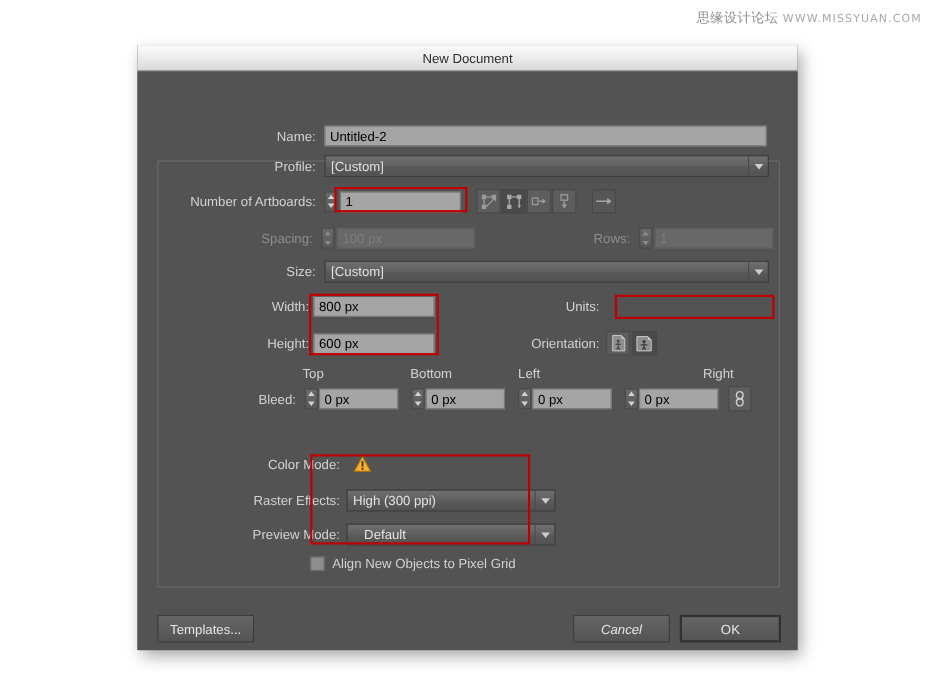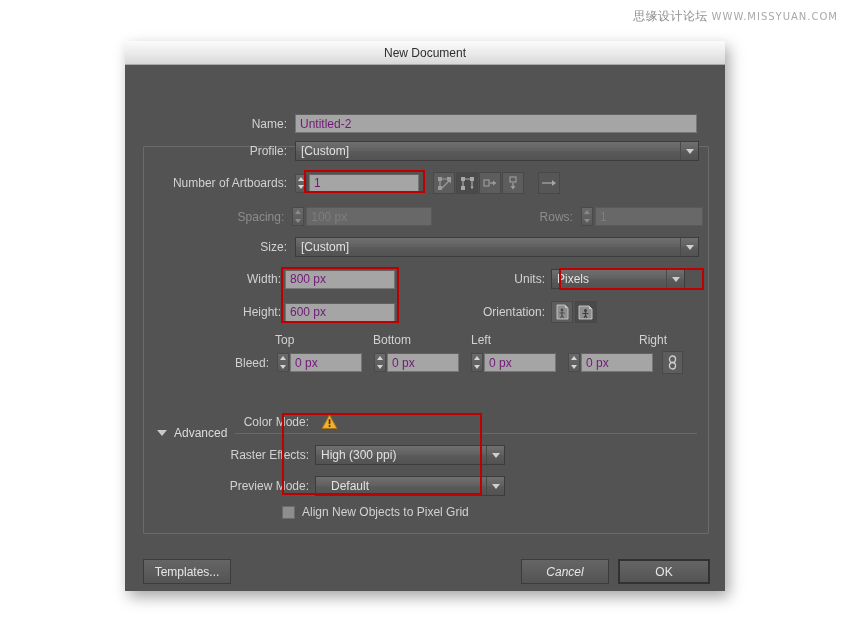--- a/index.html
+++ b/index.html
@@ -62,21 +62,21 @@
     white-space: nowrap;
   }
   .lbl.dim { color: #8d8d8d; }
 
   
   .tf {
     background: #a5a5a5;
     border: 1px solid #767676;
     border-top-color: #626262;
     height: 19px;
-    color: #701a75;
+    color: #000000;
     font-size: 12px;
     padding: 0 4px;
     display: flex; align-items: center;
     font-family: "Liberation Sans", sans-serif;
   }
   .tf.dim { color: #7e7e7e; background: #686868; border-color: #5a5a5a; }
 
   
   .dd {
     height: 20px;
@@ -297,26 +297,20 @@
             <span class="tri"></span>
           </span>
       </div>
     </div>
 
     <div class="row" style="left:100px; top:204px; width:520px;">
       <span class="lbl" style="width:56px;">Width:</span>
       <div class="tf" style="width:110px; margin-left:4px;">800 px</div>
 
       <span class="lbl" style="width:60px; margin-left:90px;">Units:</span>
-      <div class="dd" style="width:134px; margin-left:6px;">
-        <span>Pixels</span>
-        <span class="dd-arrow-box">
-            <span class="tri"></span>
-          </span>
-      </div>
     </div>
 
     <div class="row" style="left:100px; top:236px; width:520px;">
       <span class="lbl" style="width:56px;">Height:</span>
       <div class="tf" style="width:110px; margin-left:4px;">600 px</div>
 
       <span class="lbl" style="width:84px; margin-left:66px;">Orientation:</span>
       <div class="iconbtn" style="margin-left:6px;">
         <svg width="15" height="16" viewBox="0 0 15 16">
           <path d="M2 1 h8 l3 3 v11 h-11 z" fill="#8e8e8e" stroke="#d2d2d2" stroke-width="0.8"></path>
@@ -370,25 +364,20 @@
       <div class="tf" style="width:72px; margin-left:1px;">0 px</div>
 
       <div class="iconbtn" style="margin-left:9px; height:23px; width:21px;">
         <svg width="11" height="15" viewBox="0 0 11 15">
           <rect x="2.5" y="1" width="6" height="6.5" rx="3" fill="none" stroke="#cfcfcf" stroke-width="1.3"></rect>
           <rect x="2.5" y="7.5" width="6" height="6.5" rx="3" fill="none" stroke="#cfcfcf" stroke-width="1.3"></rect>
         </svg>
       </div>
     </div>
 
-    <div id="advanced-row">
-      <span class="disc"></span>
-      <span class="atxt">Advanced</span>
-      <span class="aline"></span>
-    </div>
 
     <div class="row" style="left:90px; top:349px; width:460px;">
       <span class="lbl" style="width:94px;">Color Mode:</span>
       <span style="margin-left:12px; display:flex; align-items:center;">
         <svg class="warn-tri" width="17" height="16" viewBox="0 0 17 16">
           <path d="M8.5 1 L16 14.5 L1 14.5 Z" fill="#f2b134" stroke="#a77212" stroke-width="1"></path>
           <rect x="7.7" y="5.2" width="1.7" height="5" fill="#4a3400"></rect>
           <rect x="7.7" y="11.2" width="1.7" height="1.8" fill="#4a3400"></rect>
         </svg>
       </span>

